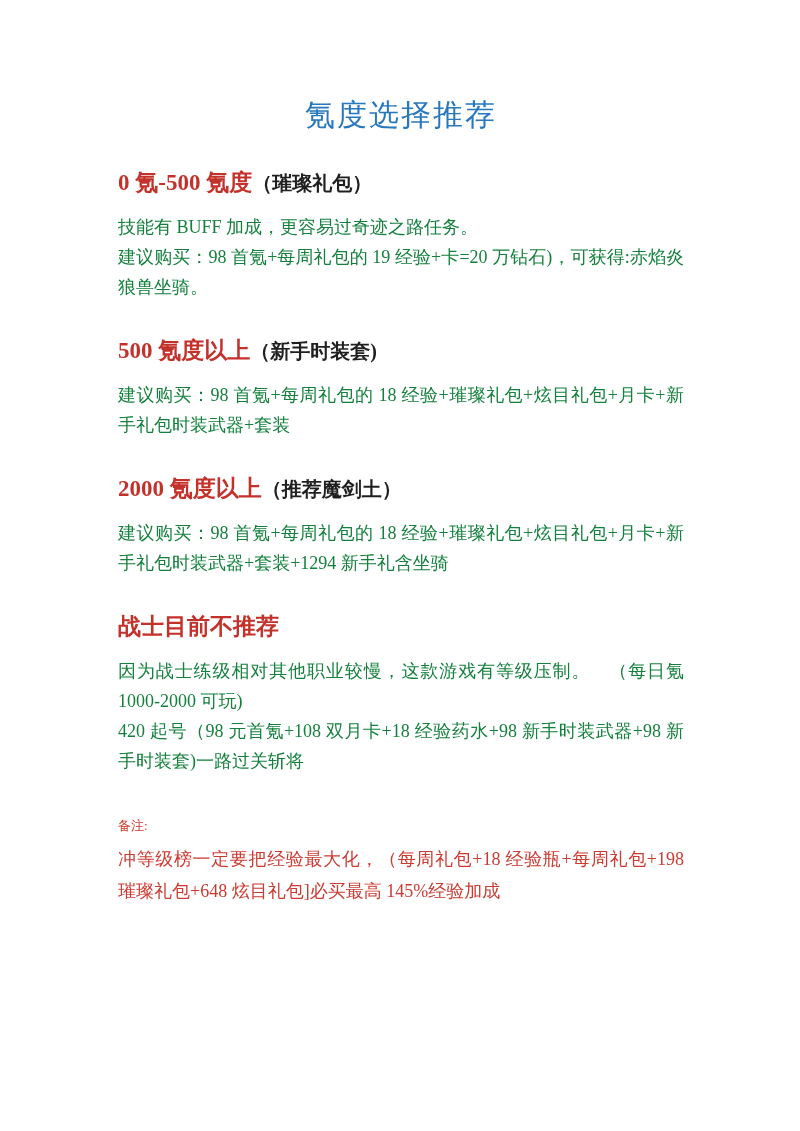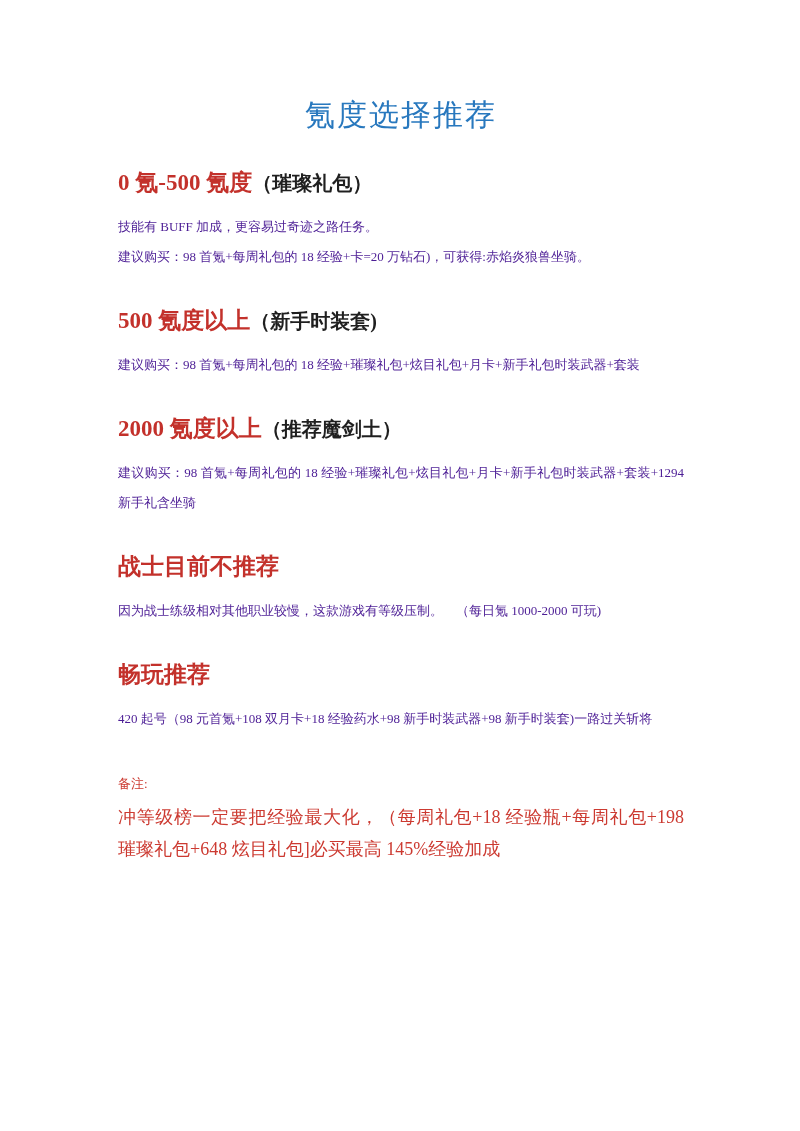--- a/index.html
+++ b/index.html
@@ -33,23 +33,23 @@
     line-height: 30px;
     font-weight: 700;
     color: #C3312B;
   }
   .section-heading .heading-paren {
     font-size: 20px;
     color: #1F1F1F;
   }
   .body-par {
     margin: 0;
-    font-size: 13px;
+    font-size: 18px;
     line-height: 30px;
-    color: #4c1d95;
+    color: #15803d;
     text-align: justify;
   }
   .note-block {
     margin-top: 35px;
     color: #CC3A31;
   }
   .note-label {
     margin: 0 0 2px 0;
     font-size: 13px;
     line-height: 30px;
@@ -65,40 +65,39 @@
 <body>
 
 <div class="page">
   <div class="content">
 
     <h1 class="doc-title">氪度选择推荐</h1>
 
     <section>
       <h2 class="section-heading"><span>0 氪-500 氪度</span><span class="heading-paren">（璀璨礼包）</span></h2>
       <p class="body-par">技能有 BUFF 加成，更容易过奇迹之路任务。</p>
-      <p class="body-par">建议购买：98 首氪+每周礼包的 18 经验+卡=20 万钻石)，可获得:赤焰炎狼兽坐骑。</p>
+      <p class="body-par">建议购买：98 首氪+每周礼包的 19 经验+卡=20 万钻石)，可获得:赤焰炎狼兽坐骑。</p>
     </section>
 
     <section>
       <h2 class="section-heading"><span>500 氪度以上</span><span class="heading-paren">（新手时装套)</span></h2>
       <p class="body-par">建议购买：98 首氪+每周礼包的 18 经验+璀璨礼包+炫目礼包+月卡+新手礼包时装武器+套装</p>
     </section>
 
     <section>
       <h2 class="section-heading"><span>2000 氪度以上</span><span class="heading-paren">（推荐魔剑土）</span></h2>
       <p class="body-par">建议购买：98 首氪+每周礼包的 18 经验+璀璨礼包+炫目礼包+月卡+新手礼包时装武器+套装+1294 新手礼含坐骑</p>
     </section>
 
     <section>
       <h2 class="section-heading"><span>战士目前不推荐</span><span class="heading-paren"></span></h2>
       <p class="body-par">因为战士练级相对其他职业较慢，这款游戏有等级压制。　（每日氪 1000-2000 可玩)</p>
     </section>
 
     <section>
-      <h2 class="section-heading"><span>畅玩推荐</span><span class="heading-paren"></span></h2>
       <p class="body-par">420 起号（98 元首氪+108 双月卡+18 经验药水+98 新手时装武器+98 新手时装套)一路过关斩将</p>
     </section>
 
     <section class="note-block">
       <p class="note-label">备注:</p>
       <p class="note-text">冲等级榜一定要把经验最大化，（每周礼包+18 经验瓶+每周礼包+198 璀璨礼包+648 炫目礼包]必买最高 145%经验加成</p>
     </section>
 
   </div>
 </div>

